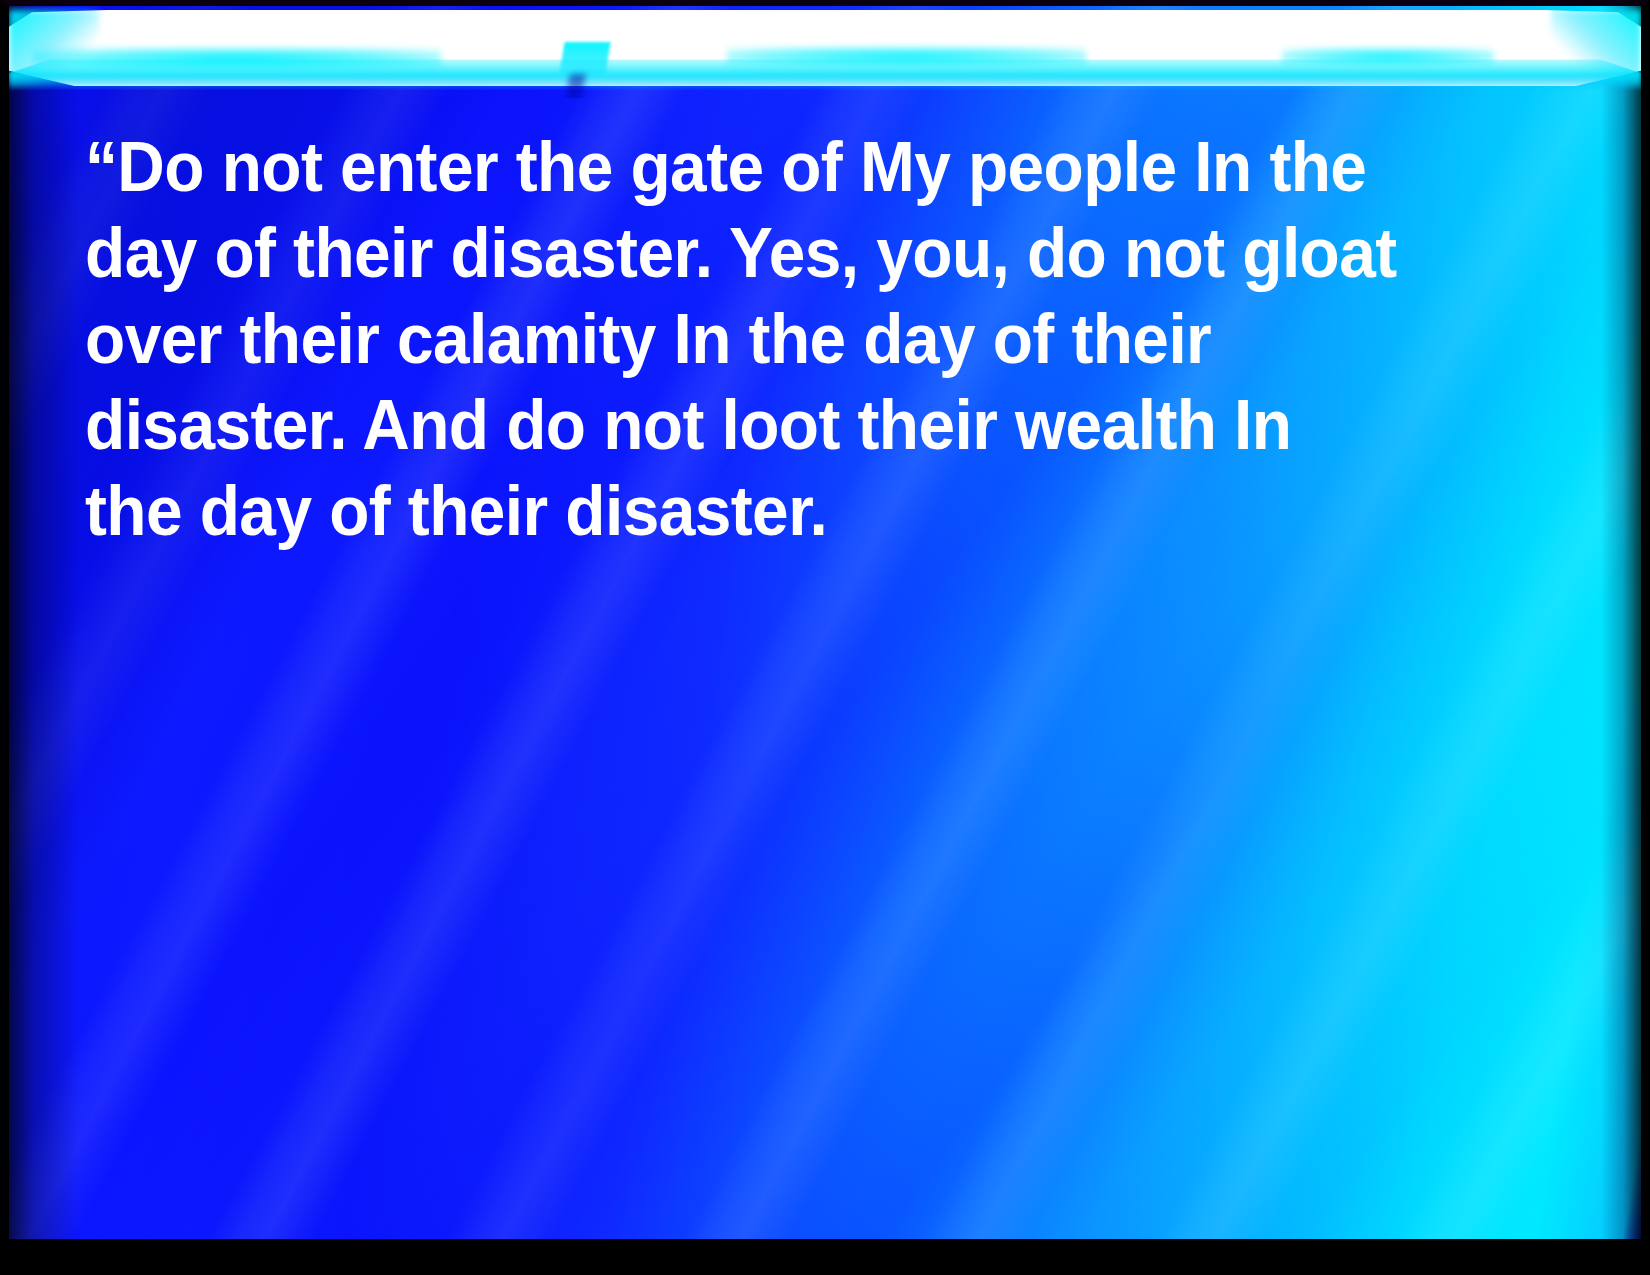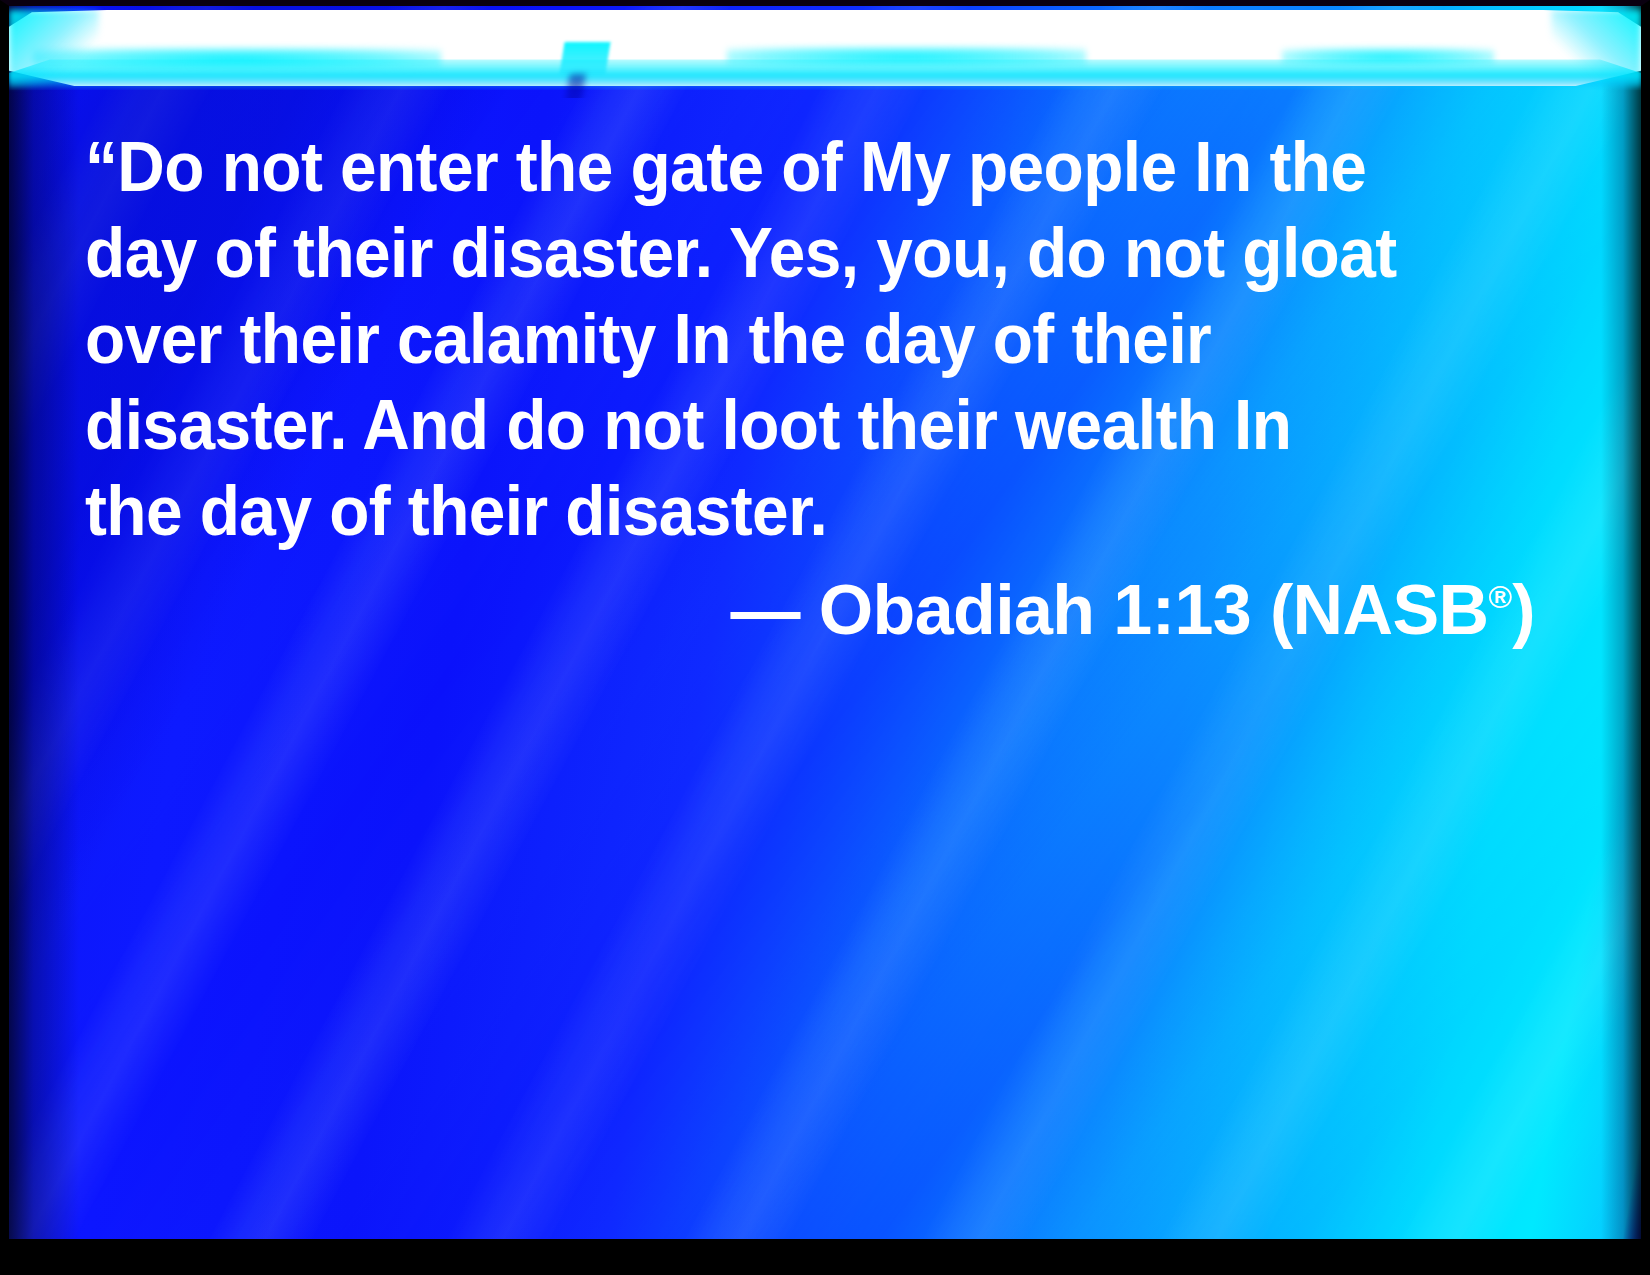--- a/index.html
+++ b/index.html
@@ -339,19 +339,18 @@
     </div>
 
     <div id="verse-block">
       <div class="verse-line">“Do not enter the gate of My people In the</div>
       <div class="verse-line">day of their disaster. Yes, you, do not gloat</div>
       <div class="verse-line">over their calamity In the day of their</div>
       <div class="verse-line">disaster. And do not loot their wealth In</div>
       <div class="verse-line">the day of their disaster.</div>
     </div>
 
-    <div id="attribution"><span>—</span>&nbsp;<span>Obadiah</span>&nbsp;<span>1:13</span>&nbsp;<span>(NASB</span><span class="reg">®</span><span>)</span></div>
 
   </div>
 
   <div id="frame-border"></div>
 
 </div>
 
 </body></html>

